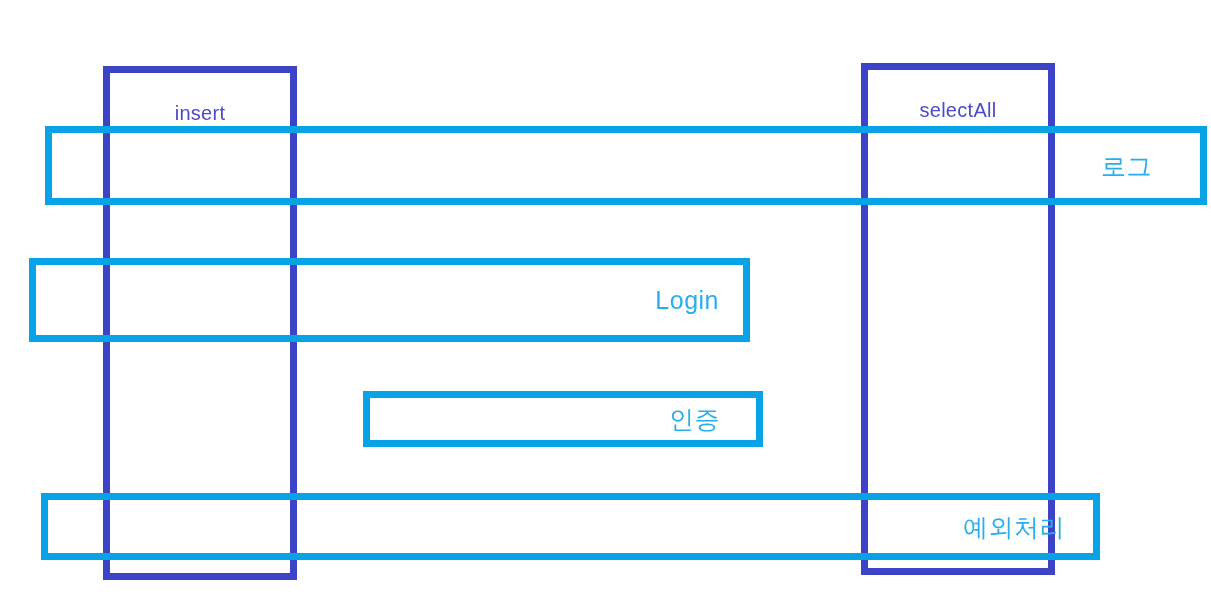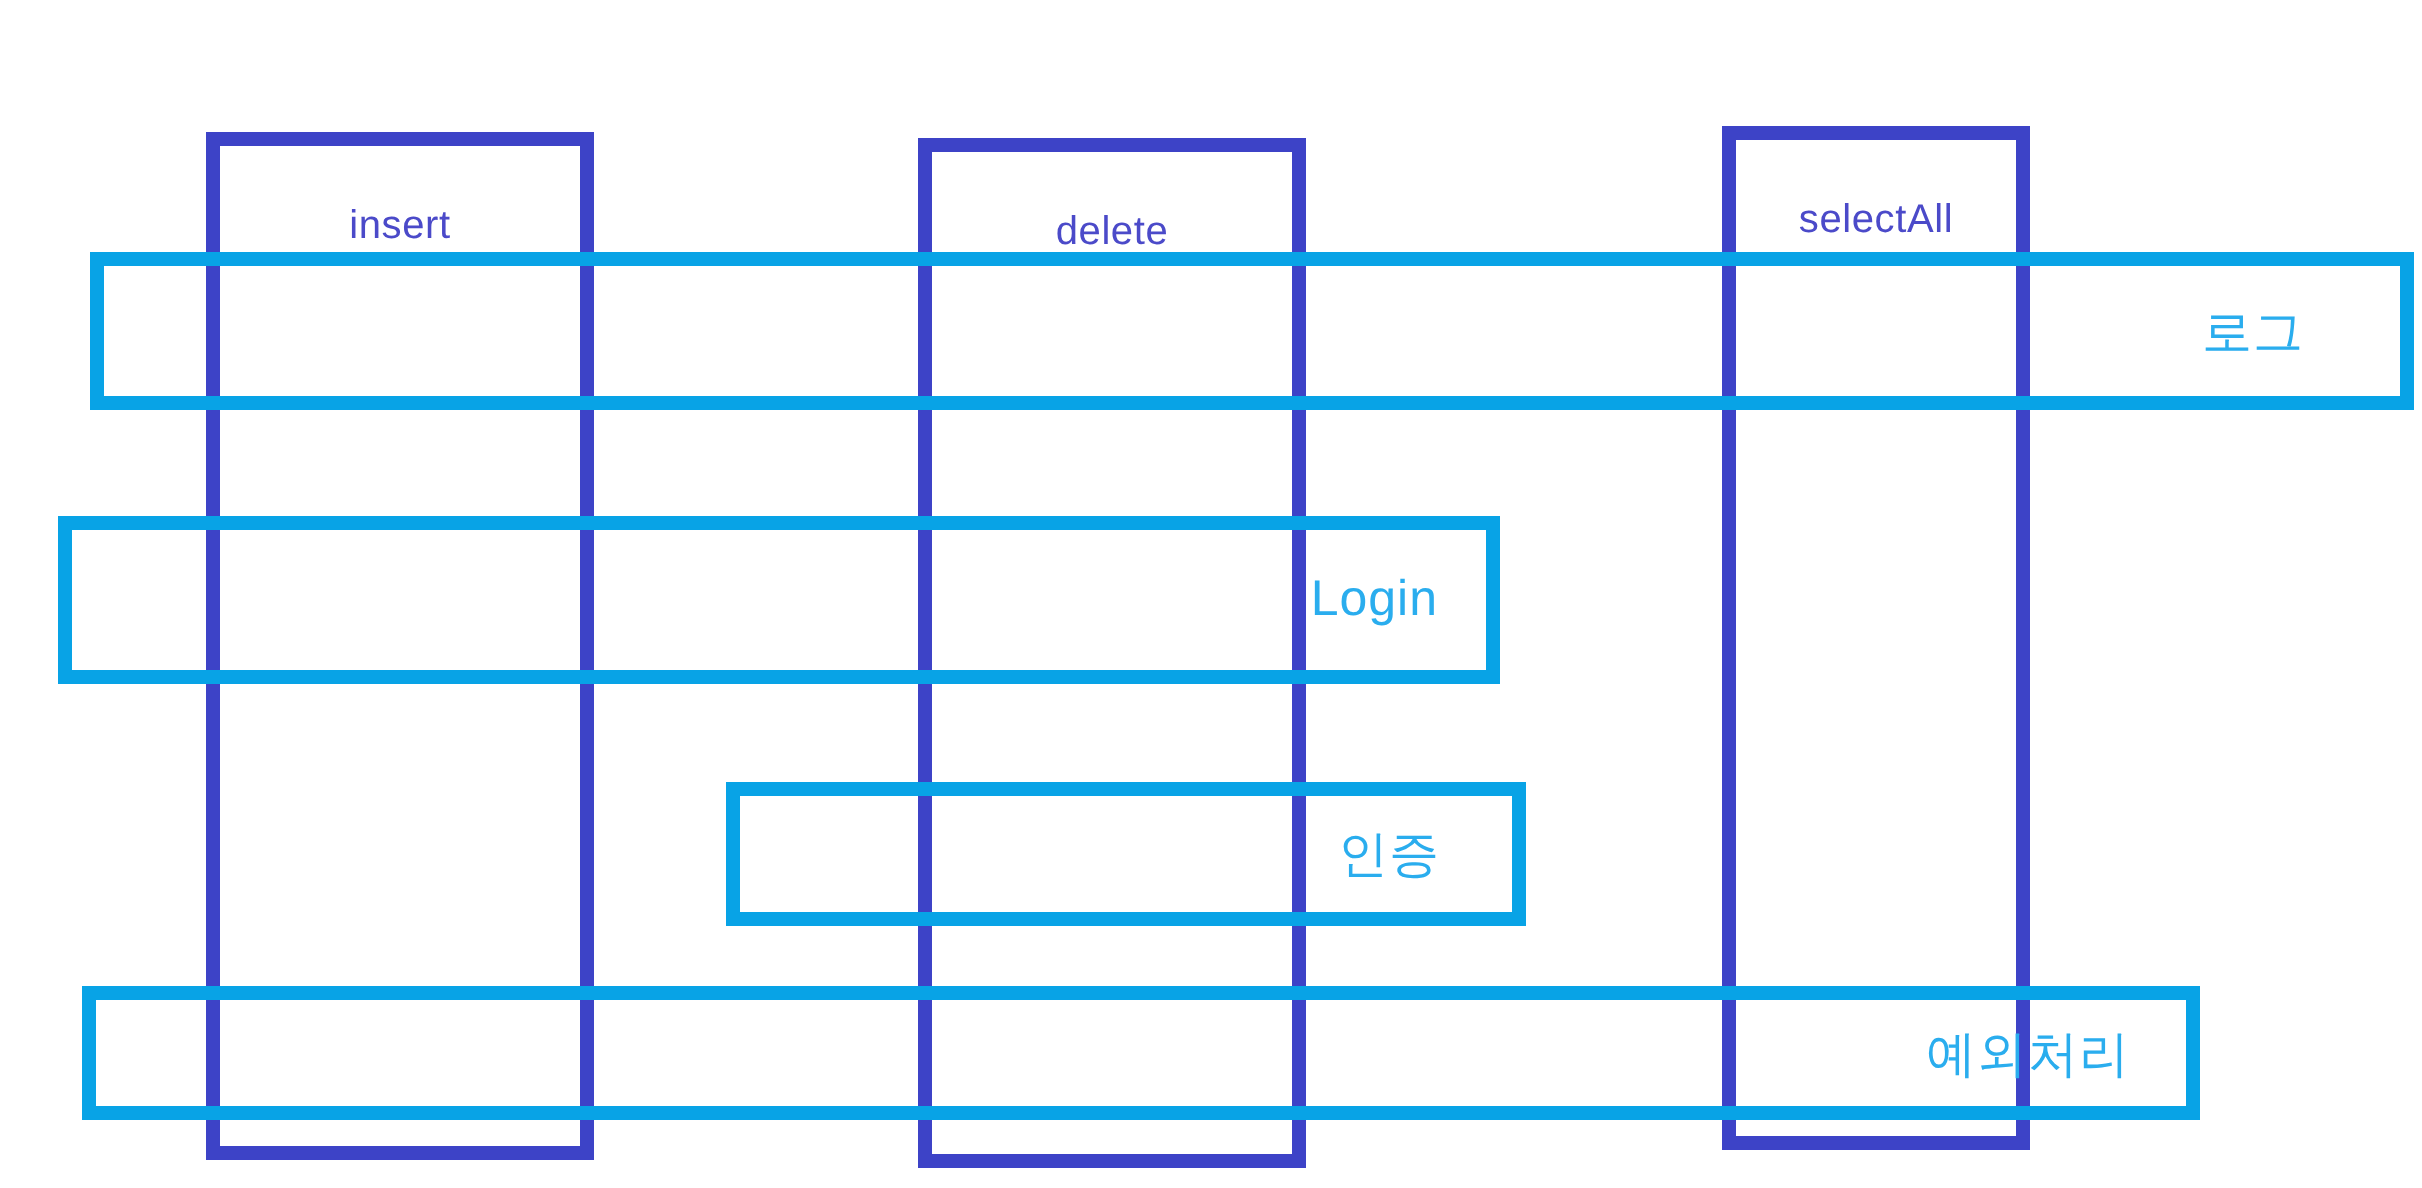--- a/index.html
+++ b/index.html
@@ -47,42 +47,39 @@
     position: absolute;
     top: 50%;
     transform: translateY(-50%);
     color: var(--concern-text);
     font-size: 25px;
     letter-spacing: 0.5px;
     white-space: nowrap;
   }
   #box-insert    { left: 83px;  top: 46px;  width: 194px;  height: 514px; }
   #box-delete    { left: 439px; top: 49px;  width: 194px;  height: 515px; }
-  #box-selectall { left: 841px; top: 43px;  width: 154px;  height: 512px; }
+  #box-selectall { left: 841px; top: 43px;  width: 194px;  height: 512px; }
 
   #box-log    { left: 25px;  top: 106px; width: 1162px; height: 79px; }
   #box-login  { left: 9px;  top: 238px; width: 721px;  height: 84px; }
-  #box-auth   { left: 343px; top: 371px; width: 400px;  height: 72px; }
+  #box-auth   { left: 343px; top: 371px; width: 400px;  height: 56px; }
   #box-except { left: 21px;  top: 473px; width: 1059px; height: 67px; }
 
   #box-log .hlabel    { right: 38px; }
   #box-login .hlabel  { right: 14px; }
   #box-auth .hlabel   { right: 26px; }
   #box-except .hlabel { right: 18px; }
 </style>
 </head>
 <body>
 
 <div class="canvas">
 
   <div class="vbox" id="box-insert">
     <span class="vlabel">insert</span>
-  </div>
-  <div class="vbox" id="box-delete">
-    <span class="vlabel">delete</span>
   </div>
   <div class="vbox" id="box-selectall">
     <span class="vlabel">selectAll</span>
   </div>
 
   <div class="hbox" id="box-log">
     <span class="hlabel">로그</span>
   </div>
   <div class="hbox" id="box-login">
     <span class="hlabel">Login</span>

